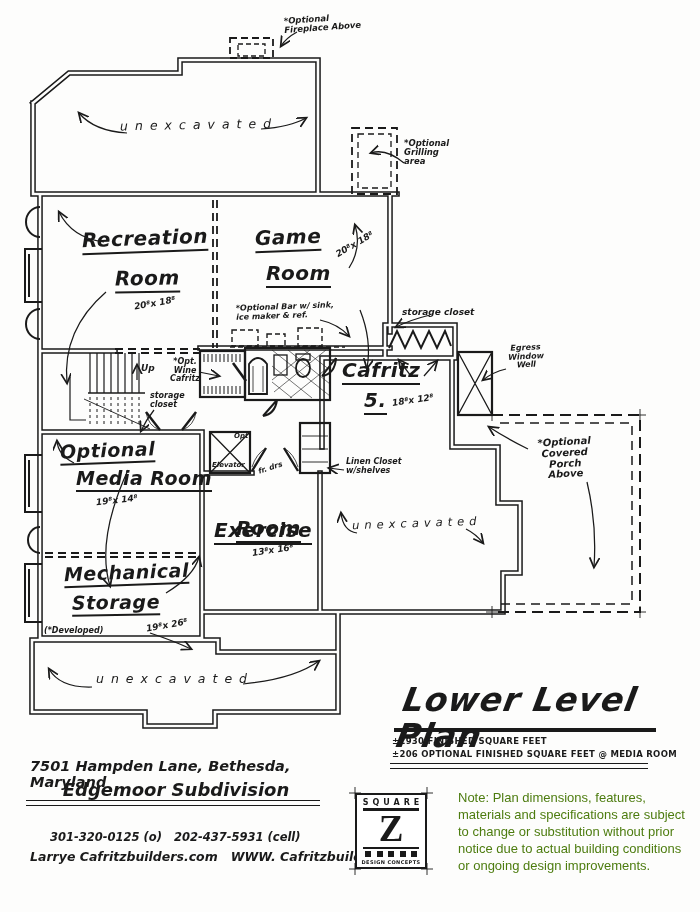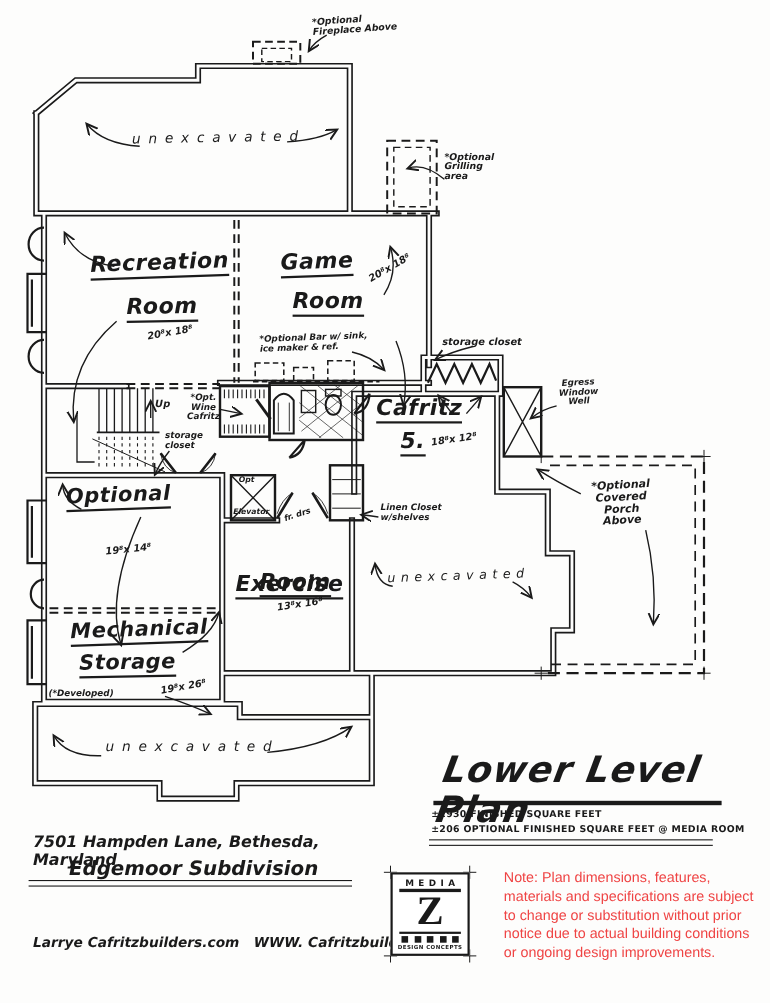--- a/index.html
+++ b/index.html
@@ -11,21 +11,21 @@
   .big{font-size:20px;letter-spacing:0.5px;}
   .rline{border-bottom:2.2px solid #1a1a1a;padding-bottom:1px;display:inline-block;}
   .dims{font-size:9px;font-weight:600;}
   .small{font-size:8.5px;}
   .unex{font-size:12.5px;letter-spacing:7px;font-weight:500;}
   .title{font-size:33px;font-weight:700;transform:skewX(-10deg);letter-spacing:1px;}
   .bar{position:absolute;background:#1a1a1a;}
   .dbl{position:absolute;height:4px;border-top:1.4px solid #1a1a1a;border-bottom:1.4px solid #1a1a1a;}
   .caps{font-style:normal;font-weight:700;font-size:8.5px;letter-spacing:0.3px;font-family:"DejaVu Sans",sans-serif;}
   .note{position:absolute;font-family:"Liberation Sans",sans-serif;font-style:normal;font-weight:500;
-        font-size:13px;line-height:1.3;color:#ef4444;white-space:pre-line;}
+        font-size:13px;line-height:1.3;color:#4d7c0f;white-space:pre-line;}
   .logo{position:absolute;left:355px;top:793px;width:72px;height:76px;border:2px solid #1a1a1a;
         box-sizing:border-box;text-align:center;background:#fff;}
   .logo .st{font-size:8px;letter-spacing:4px;font-weight:700;font-style:normal;margin-top:3px;padding-left:4px;}
   .logo .zbar{height:2.5px;background:#1a1a1a;margin:1px 6px;}
   .logo .z{font-family:"Liberation Serif",serif;font-size:37px;font-weight:700;line-height:0.92;font-style:normal;}
   .logo .sq{display:flex;justify-content:space-between;padding:0 8px;margin-top:2px;}
   .logo .sq i{width:6px;height:6px;background:#1a1a1a;display:block;}
   .logo .dc{font-size:5px;letter-spacing:0.4px;font-weight:700;font-style:normal;margin-top:2px;}
 </style>
 </head>
@@ -183,23 +183,24 @@
 
   <div class="lbl big rline" style="left:342px;top:360px;">Cafritz</div>
   <div class="lbl big rline" style="left:364px;top:390px;">5.</div>
   <div class="lbl dims" style="left:392px;top:396px;transform:rotate(-8deg);">18⁸x 12⁸</div>
 
   <div class="lbl small" style="left:500px;top:344px;width:52px;text-align:center;transform:rotate(-3deg);font-size:8px;">Egress
 Window
 Well</div>
 
   <div class="lbl big rline" style="left:60px;top:440px;transform:rotate(-2deg);font-size:19px;">Optional</div>
+  <div class="lbl big rline" style="left:76px;top:468px;font-size:19px;">Media Room</div>
   <div class="lbl dims" style="left:96px;top:496px;transform:rotate(-6deg);">19⁸x 14⁸</div>
 
-  <div class="lbl" style="left:217px;top:433px;font-size:7px;text-align:right;">Opt</div>
+  <div class="lbl" style="left:234px;top:433px;font-size:7px;text-align:right;">Opt</div>
   <div class="lbl" style="left:212px;top:462px;font-size:7px;font-style:italic;">Elevator</div>
 
   <div class="lbl" style="left:258px;top:464px;font-size:7.5px;transform:rotate(-18deg);">fr. drs</div>
 
   <div class="lbl small" style="left:346px;top:458px;width:56px;font-size:8px;">Linen Closet
 w/shelves</div>
 
   <div class="lbl big rline" style="left:214px;top:488px;margin-top:32px;">Exercise</div>
   <div class="lbl big rline" style="left:236px;top:518px;">Room</div>
   <div class="lbl dims" style="left:252px;top:546px;transform:rotate(-8deg);">13⁸x 16⁸</div>
@@ -220,24 +221,25 @@
 
   <div class="lbl title" style="left:400px;top:682px;">Lower Level Plan</div>
   <div class="bar" style="left:394px;top:728px;width:262px;height:3.5px;"></div>
   <div class="lbl caps" style="left:392px;top:737px;">±2930 FINISHED SQUARE FEET</div>
   <div class="lbl caps" style="left:392px;top:750px;">±206 OPTIONAL FINISHED SQUARE FEET @ MEDIA ROOM</div>
   <div class="dbl" style="left:390px;top:763px;width:258px;"></div>
 
   <div class="lbl" style="left:30px;top:759px;width:292px;text-align:left;font-size:14.5px;">7501 Hampden Lane, Bethesda, Maryland</div>
   <div class="lbl" style="left:30px;top:780px;width:292px;text-align:center;font-size:18px;">Edgemoor Subdivision</div>
   <div class="dbl" style="left:26px;top:800px;width:294px;"></div>
+  <div class="lbl" style="left:50px;top:831px;font-size:11.5px;">301-320-0125 (o)&nbsp;&nbsp;&nbsp;202-437-5931 (cell)</div>
   <div class="lbl" style="left:30px;top:850px;font-size:12.5px;">Larrye Cafritzbuilders.com&nbsp;&nbsp;&nbsp;WWW. Cafritzbuilders.com</div>
 
   <div class="logo">
-    <div class="st">MEDIA</div>
+    <div class="st">SQUARE</div>
     <div class="zbar"></div>
     <div class="z">Z</div>
     <div class="zbar"></div>
     <div class="sq">
         <i></i>
         <i></i>
         <i></i>
         <i></i>
         <i></i>
       </div>

